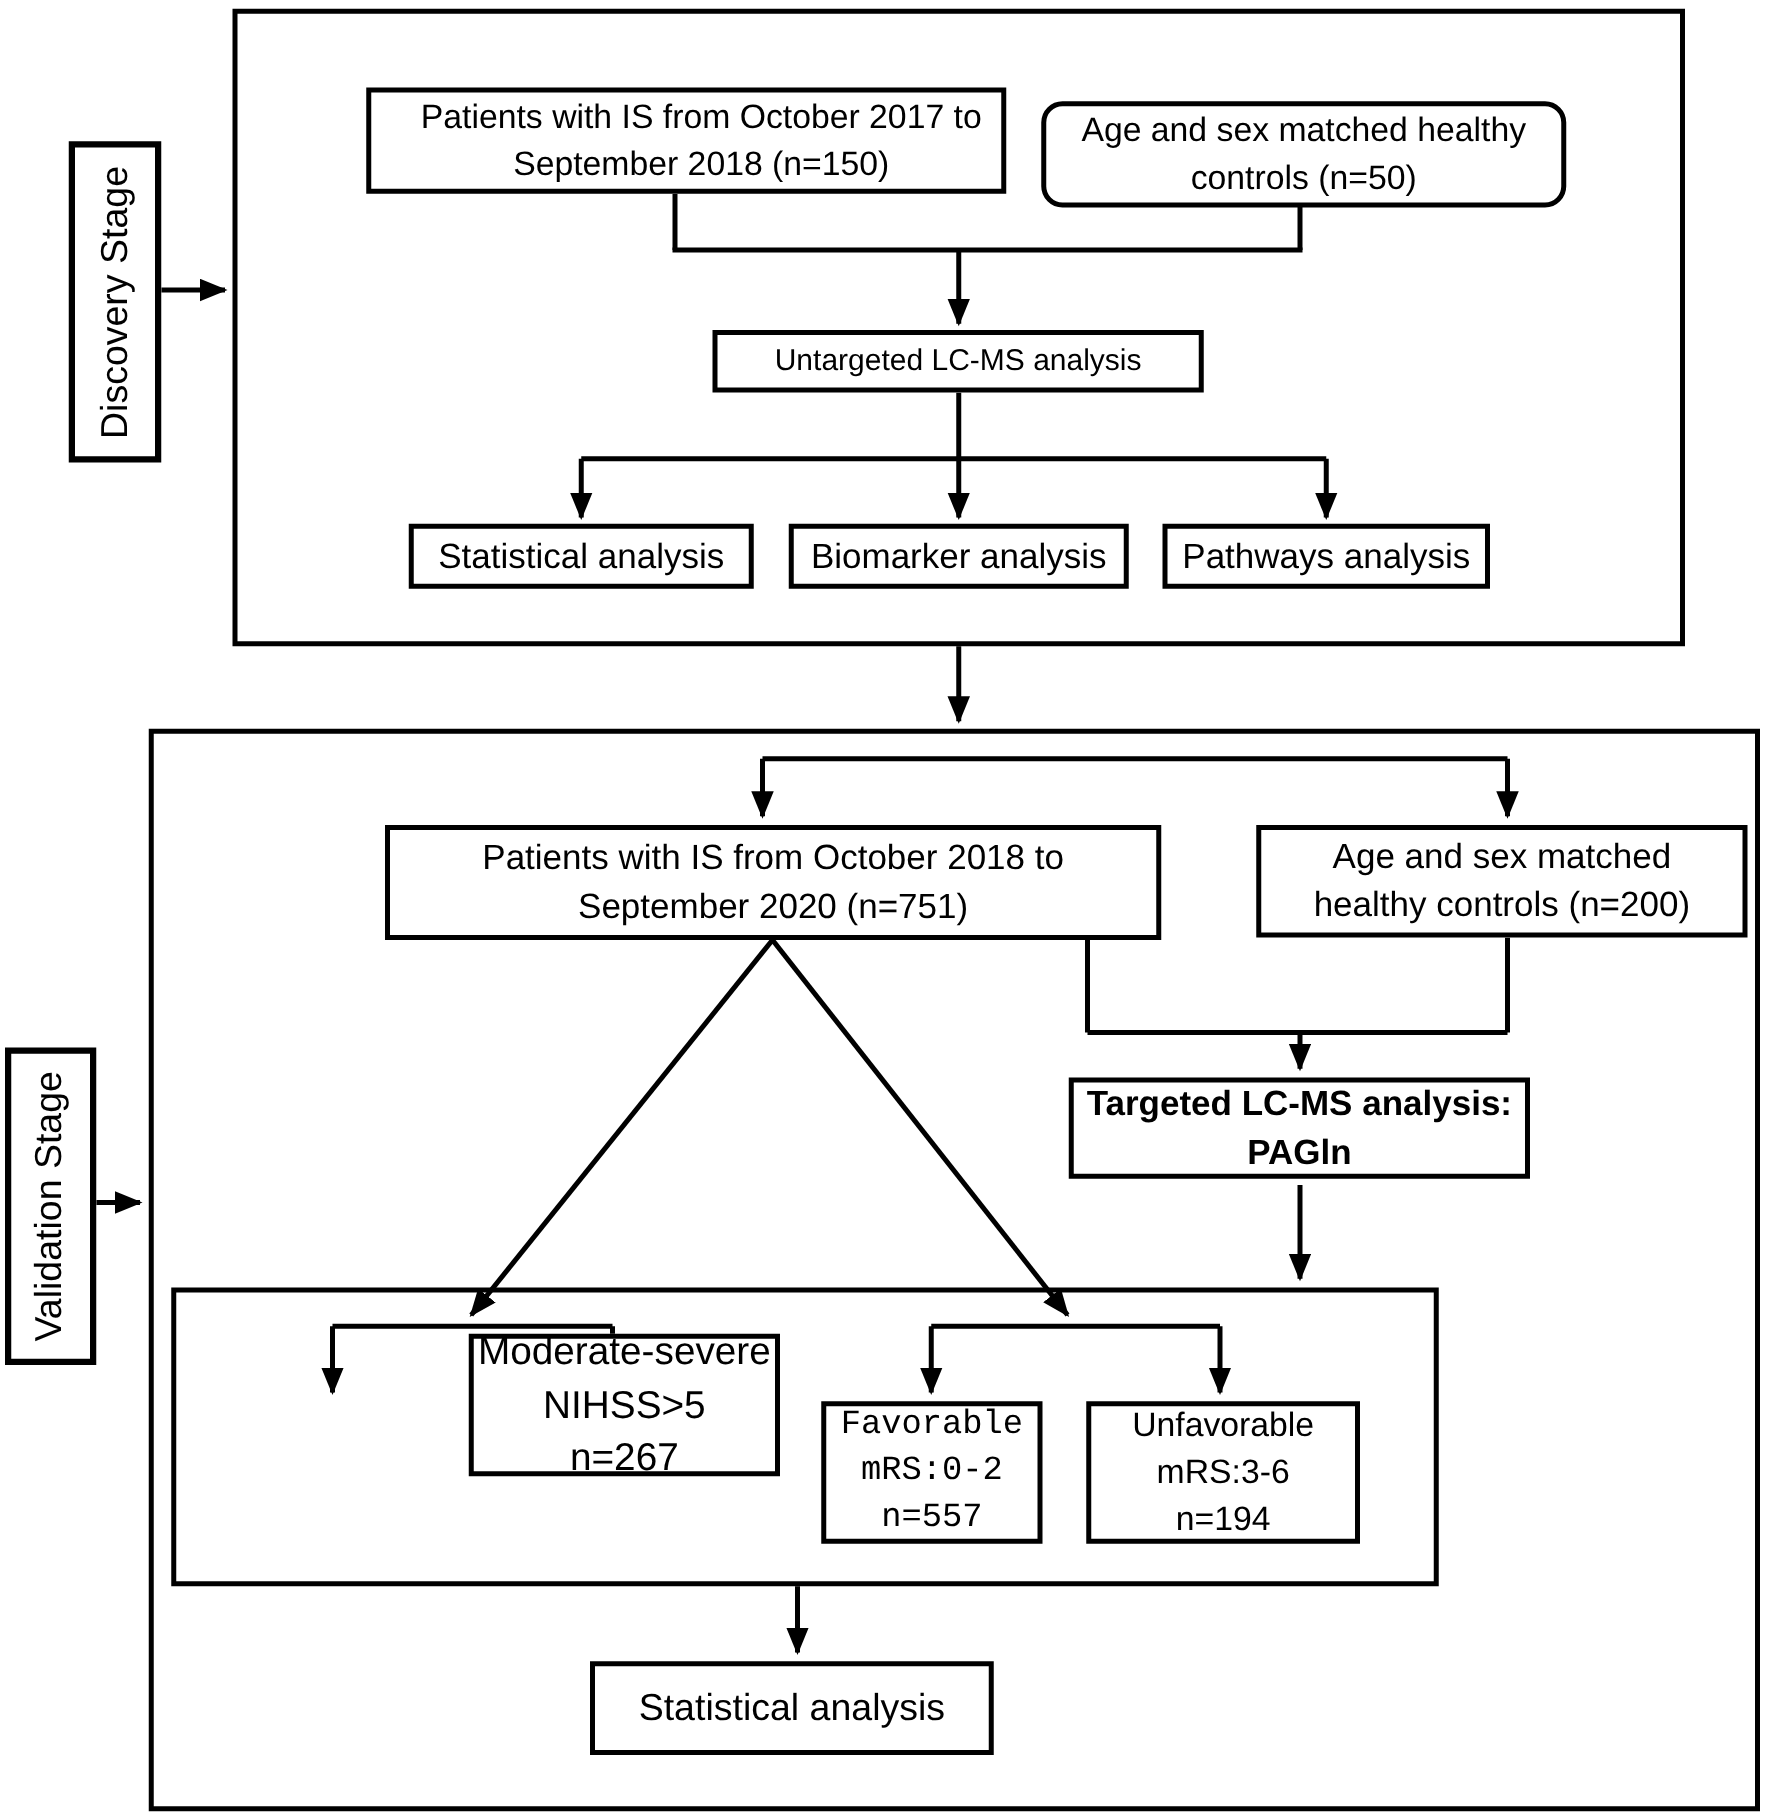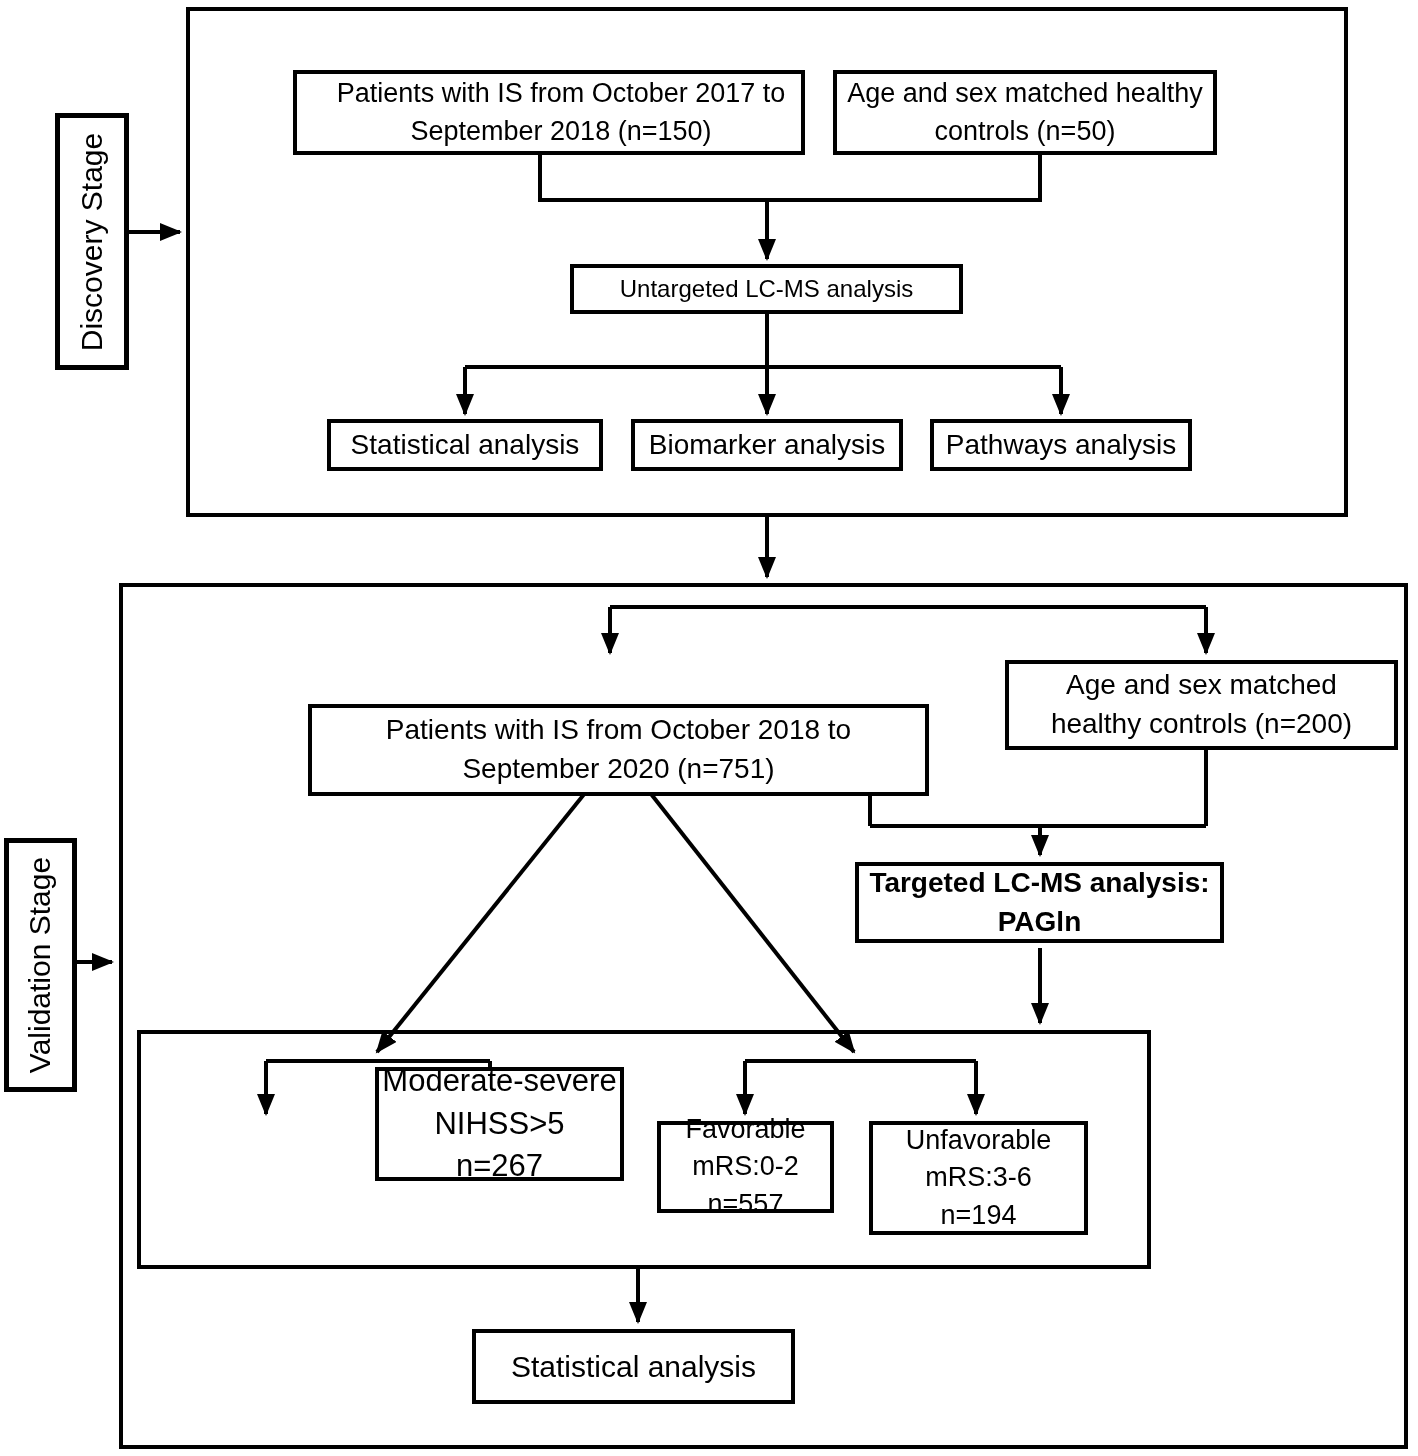--- a/index.html
+++ b/index.html
@@ -48,31 +48,31 @@
     justify-content: center;
     z-index: 3;
   }
   .stage-label span {
     transform: rotate(-90deg);
     white-space: nowrap;
     font-size: 30px;
   }
   
   .b-patients2017   { left: 293px;  top: 70px;   width: 512px;  height: 85px;  font-size: 27px; padding-left: 24px; }
-  .b-controls50     { left: 833px;  top: 70px;   width: 384px;  height: 85px;  font-size: 27px; }
+  .b-controls50     { left: 833px;  top: 81px;   width: 420px;  height: 85px;  font-size: 27px; border-radius: 17px; }
   .b-untargeted     { left: 570px;  top: 264px;  width: 393px;  height: 50px;  font-size: 24px; }
   .b-stat1          { left: 327px;  top: 419px;  width: 276px;  height: 52px;  font-size: 28px; }
   .b-biomarker      { left: 631px;  top: 419px;  width: 272px;  height: 52px;  font-size: 28px; }
   .b-pathways       { left: 930px;  top: 419px;  width: 262px;  height: 52px;  font-size: 28px; }
-  .b-patients2018   { left: 308px;  top: 660px;  width: 621px;  height: 92px;  font-size: 28px; margin-top: 44px; }
+  .b-patients2018   { left: 308px;  top: 660px;  width: 621px;  height: 92px;  font-size: 28px; }
   .b-controls200    { left: 1005px; top: 660px;  width: 393px;  height: 90px;  font-size: 28px; }
   .b-targeted       { left: 855px;  top: 862px;  width: 369px;  height: 81px;  font-size: 28px; font-weight: bold; }
   .b-mild           { left: 151px;  top: 1121px; width: 191px;  height: 114px; font-size: 27px; }
   .b-moderate       { left: 375px;  top: 1067px; width: 249px;  height: 114px; font-size: 31px; }
-  .b-favorable      { left: 657px;  top: 1121px; width: 177px;  height: 92px; font-size: 27px; }
+  .b-favorable      { left: 657px;  top: 1121px; width: 177px;  height: 114px; font-size: 27px; font-family: Liberation Mono, monospace; }
   .b-unfavorable    { left: 869px;  top: 1121px; width: 219px;  height: 114px; font-size: 27px; }
   .b-stat2          { left: 472px;  top: 1329px; width: 323px;  height: 75px;  font-size: 30px; }
   
   .f-discovery  { left: 186px; top: 7px;    width: 1162px; height: 510px; }
   .f-validation { left: 119px; top: 583px;  width: 1289px; height: 866px; }
   .f-innergroup { left: 137px; top: 1030px; width: 1014px; height: 239px; }
   
   .l-discovery  { left: 55px; top: 113px; width: 74px; height: 257px; }
   .l-validation { left: 4px;  top: 838px; width: 73px; height: 254px; }
 </style>

